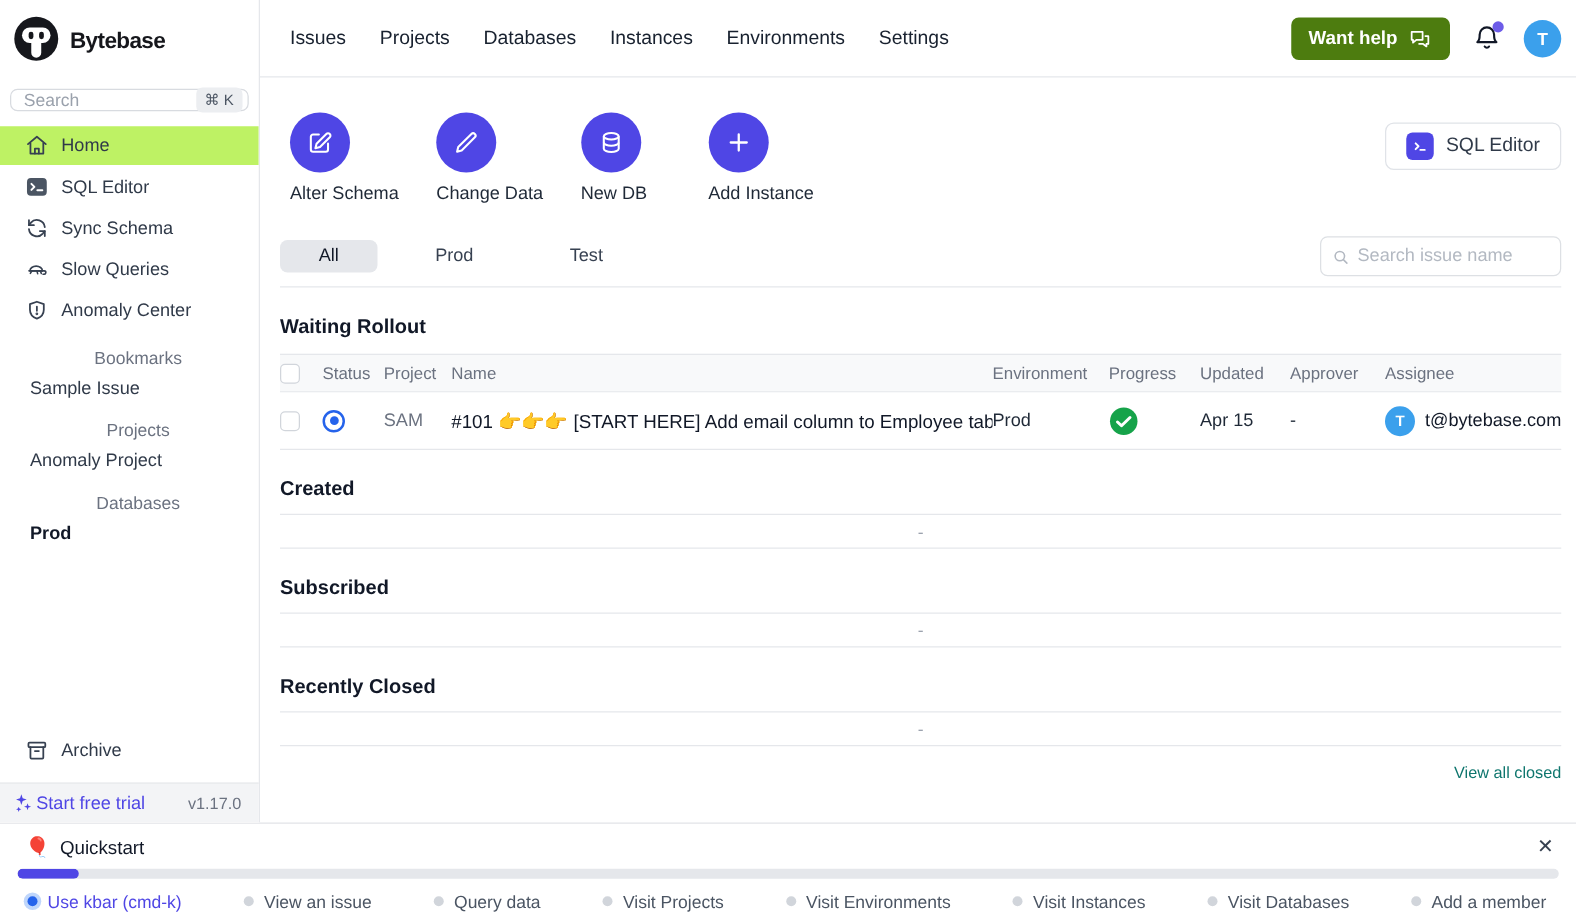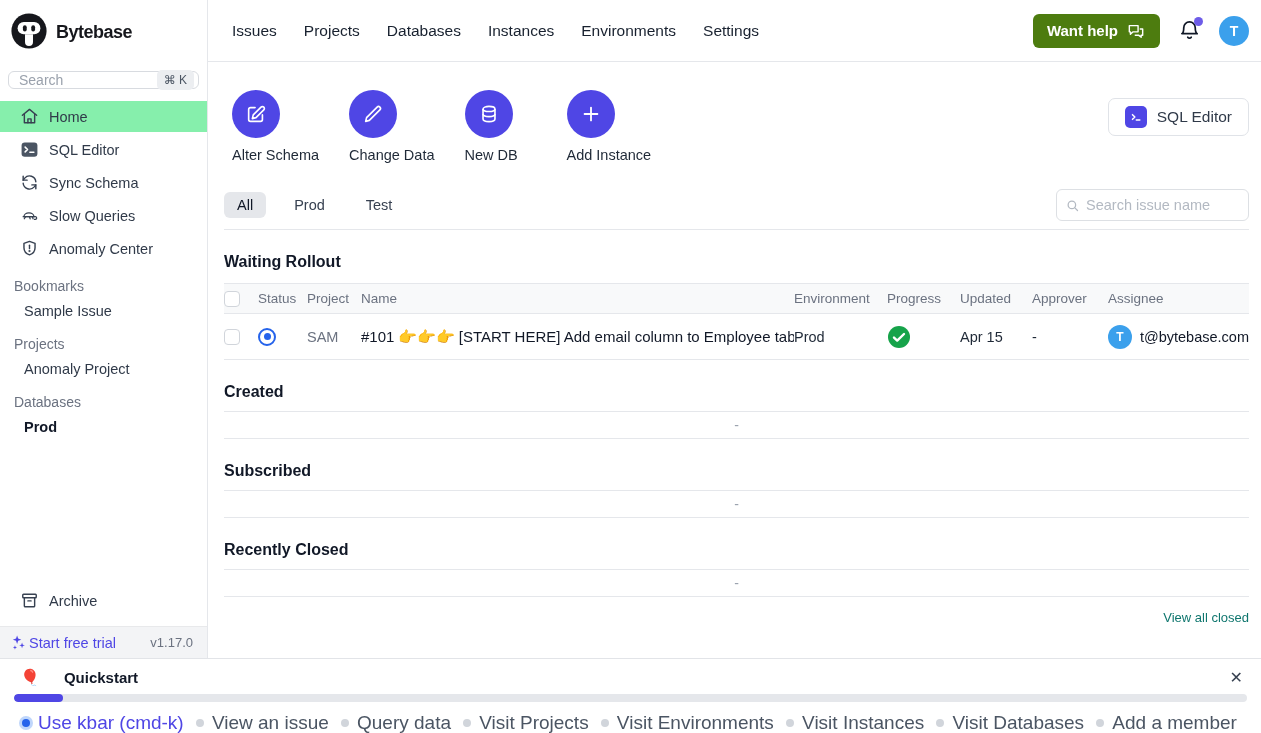--- a/index.html
+++ b/index.html
@@ -15,23 +15,23 @@
   .search-box { margin:8px 8px 10px 8px; height:18px; border:1px solid #d8dbe0; border-radius:6px;
     display:flex; align-items:center; padding:0 4px 0 10px; background:#fff; }
   .search-box input { border:none; outline:none; flex:1; min-width:0; font-size:14px;
     font-family:"Liberation Sans",sans-serif; color:#374151; }
   .search-box input::placeholder { color:#9aa1ac; }
   .kbd-badge { background:#eceef1; border-radius:5px; font-size:12px; color:#4b5563;
     padding:3px 7px; white-space:nowrap; }
   .side-nav { flex:1; overflow:hidden; }
   .side-item { display:flex; align-items:center; gap:10px; height:31px; padding:0 0 0 20px;
     font-size:14.5px; color:#303a49; cursor:pointer; margin:2px 0; }
-  .side-item.active { background:#86efac; }
+  .side-item.active { background:#bef264; }
   .side-item svg { width:19px; height:19px; flex:0 0 19px; }
-  .side-section-header { color:#6b7280; font-size:14px; padding:12px 0 4px 14px; }
+  .side-section-header { color:#6b7280; font-size:14px; padding:12px 0 4px 14px;text-align:center; }
   .side-sub-item { font-size:14.5px; color:#303a49; padding:5px 0 5px 24px; cursor:pointer; }
   .side-sub-item.bold { font-weight:700; color:#111827; }
   .side-sub-item.indent2 { padding-left:36px; }
   .archive-row { margin-top:auto; }
   .side-footer { background:#f3f4f6; border-top:1px solid #e8e9eb; height:32px;
     display:flex; align-items:center; justify-content:space-between; padding:0 14px 0 10px; }
   .trial-link { display:flex; align-items:center; gap:2px; color:#4f46e5; font-size:14.5px;
     font-weight:500; cursor:pointer; }
   .version-text { color:#6b7280; font-size:13px; }
 
@@ -65,21 +65,21 @@
   .sql-editor-btn { margin-left:auto; margin-top:8px; height:38px; background:#fff;
     border:1px solid #e0e3e8; border-radius:7px; display:flex; align-items:center; gap:10px;
     padding:0 16px; font-size:15.5px; color:#303a49; cursor:pointer; font-family:"Liberation Sans",sans-serif; }
   .term-chip { width:22px; height:22px; border-radius:5px; background:#4f46e5; display:flex;
     align-items:center; justify-content:center; }
   .term-chip svg { width:14px; height:14px; }
 
   
   .tabs-row { display:flex; align-items:center; margin-top:26px; border-bottom:1px solid #e5e7eb;
     padding-bottom:8px; }
-  .tab { font-size:14.5px; color:#374151; padding:5px 13px; border-radius:6px; cursor:pointer;
+  .tab { font-size:14.5px; color:#374151; padding:5px 31px; border-radius:6px; cursor:pointer;
     margin-right:15px; }
   .tab.active { background:#e5e7eb; color:#111827; font-weight:500; }
   .issue-search { margin-left:auto; width:193px; height:32px; border:1px solid #dde0e4;
     border-radius:6px; display:flex; align-items:center; padding:0 8px; background:#fff; }
   .issue-search svg { width:15px; height:15px; flex:0 0 15px; }
   .issue-search input { border:none; outline:none; flex:1; min-width:0; margin-left:6px;
     font-size:14.5px; color:#374151; font-family:"Liberation Sans",sans-serif; }
   .issue-search input::placeholder { color:#b3b9c2; }
 
   
@@ -99,29 +99,29 @@
   .assignee-cell { display:flex; align-items:center; gap:8px; font-size:14.5px; color:#111827; }
   .progress-check svg { width:24px; height:24px; display:block; }
   .empty-row { margin-top:10px; height:28px; border-top:1px solid #e5e7eb; border-bottom:1px solid #e5e7eb;
     display:flex; align-items:center; justify-content:center; color:#9ca3af; font-size:14px; }
   .view-all-row { display:flex; justify-content:flex-end; margin-top:13px; }
   .view-all-link { color:#0f766e; font-size:13px; cursor:pointer; }
 
   
   .quickstart { height:75px; border-top:1px solid #e2e4e8; background:#fff; }
   .qs-title-row { display:flex; align-items:center; padding:9px 18px 0 20px; }
-  .qs-title { font-size:15px; font-weight:700; color:#111827; margin-left:24px; }
+  .qs-title { font-size:15px; font-weight:400; color:#111827; margin-left:8px; }
   .qs-close { margin-left:auto; color:#374151; font-size:16px; cursor:pointer; line-height:1; }
   .qs-progress { margin:7px 14px 0 14px; height:8px; background:#e5e7eb; border-radius:4px; overflow:hidden; }
   .qs-progress-fill { height:100%; background:#4f46e5; border-radius:4px; width:4%; }
   .qs-items { display:flex; justify-content:space-between; padding:10px 24px 0 22px; }
   .qs-item { display:flex; align-items:center; gap:8px; cursor:pointer; }
   .qs-dot { width:8px; height:8px; border-radius:50%; background:#d1d5db; }
   .qs-item.active .qs-dot { background:#2563eb; box-shadow:0 0 0 3px #bfd6fb; }
-  .qs-label { font-size:19px; color:#4b5563; }
+  .qs-label { font-size:14px; color:#4b5563; }
   .qs-item.active .qs-label { color:#4f46e5; font-weight:500; }
 </style>
 </head>
 <body>
 
 <div class="app">
 
   <aside class="sidebar">
     <div class="logo-row">
       <span>

